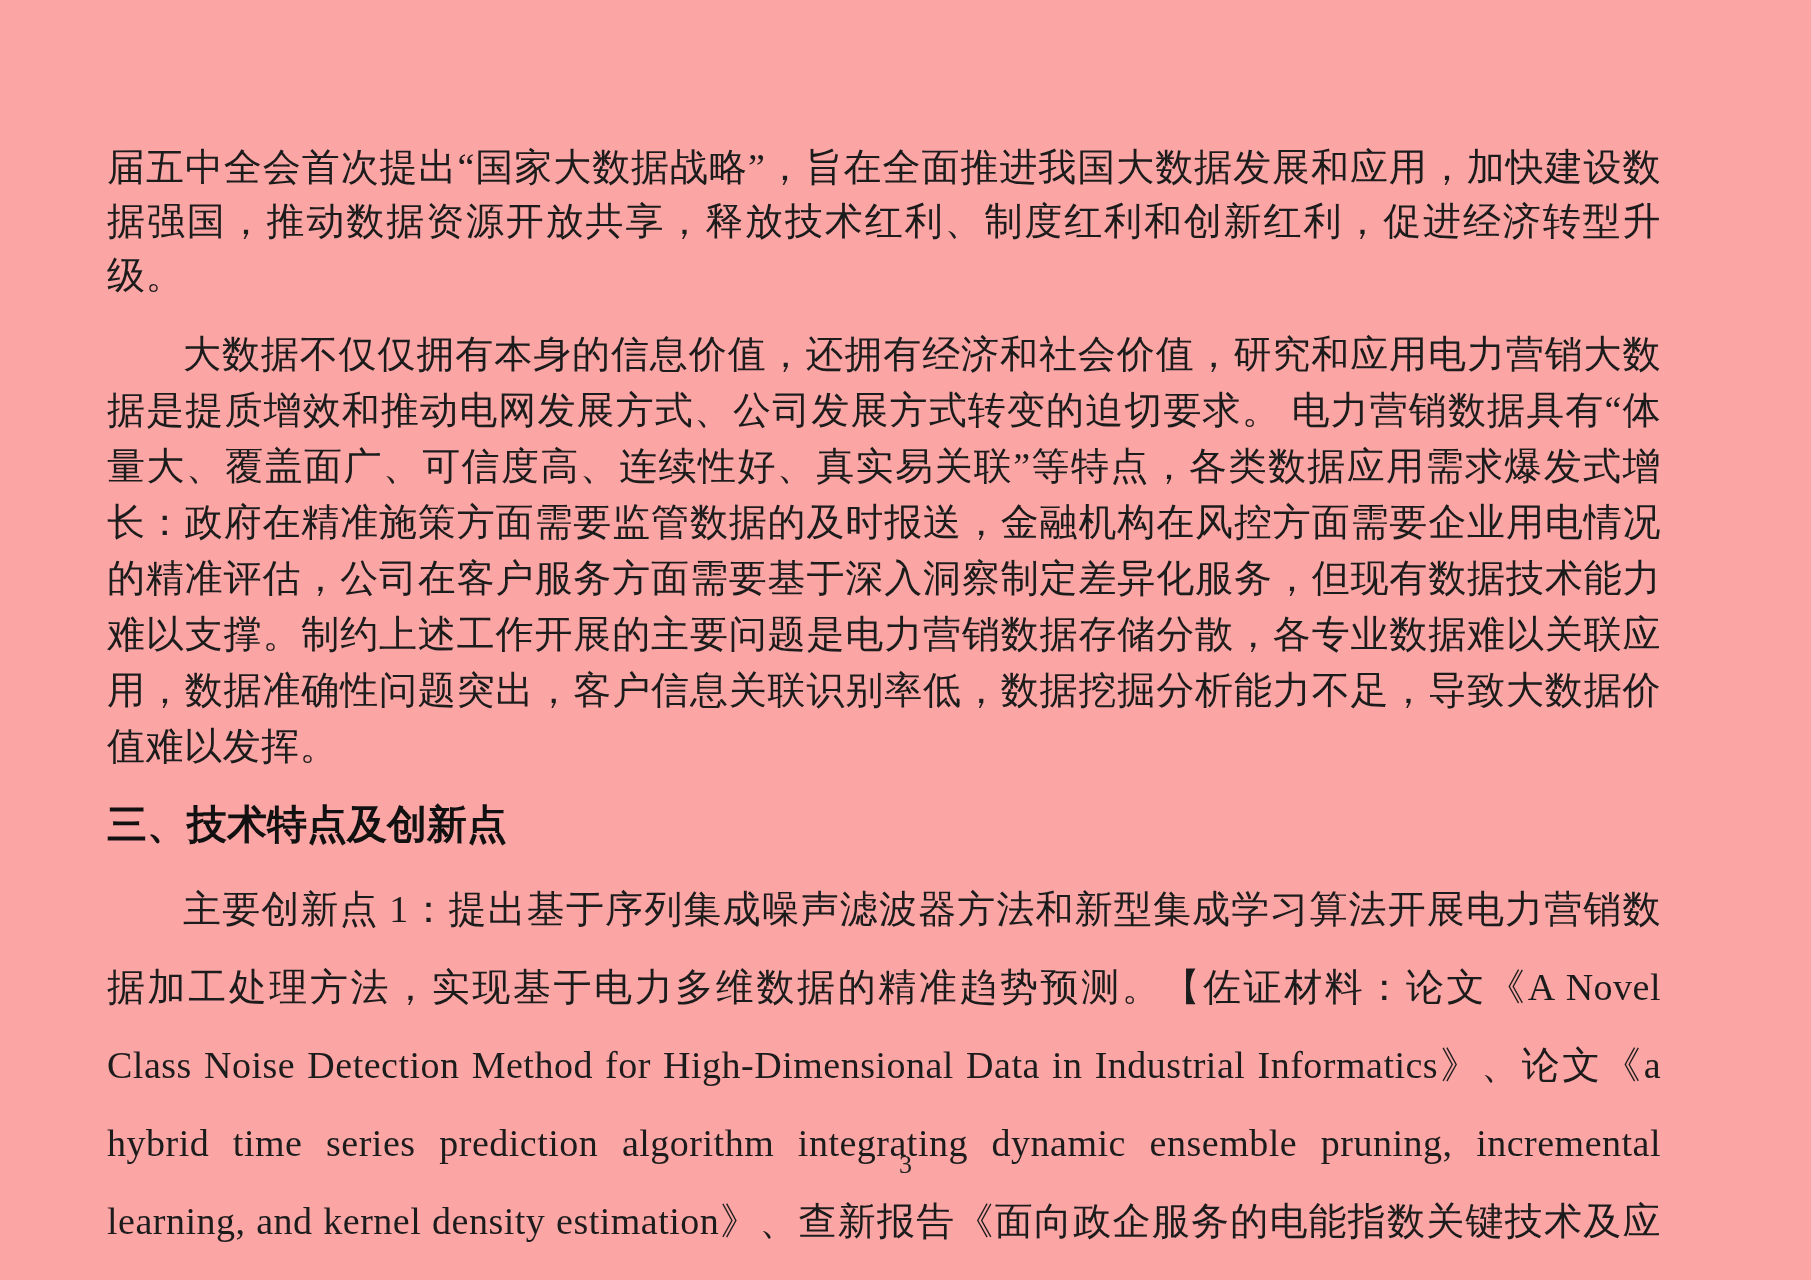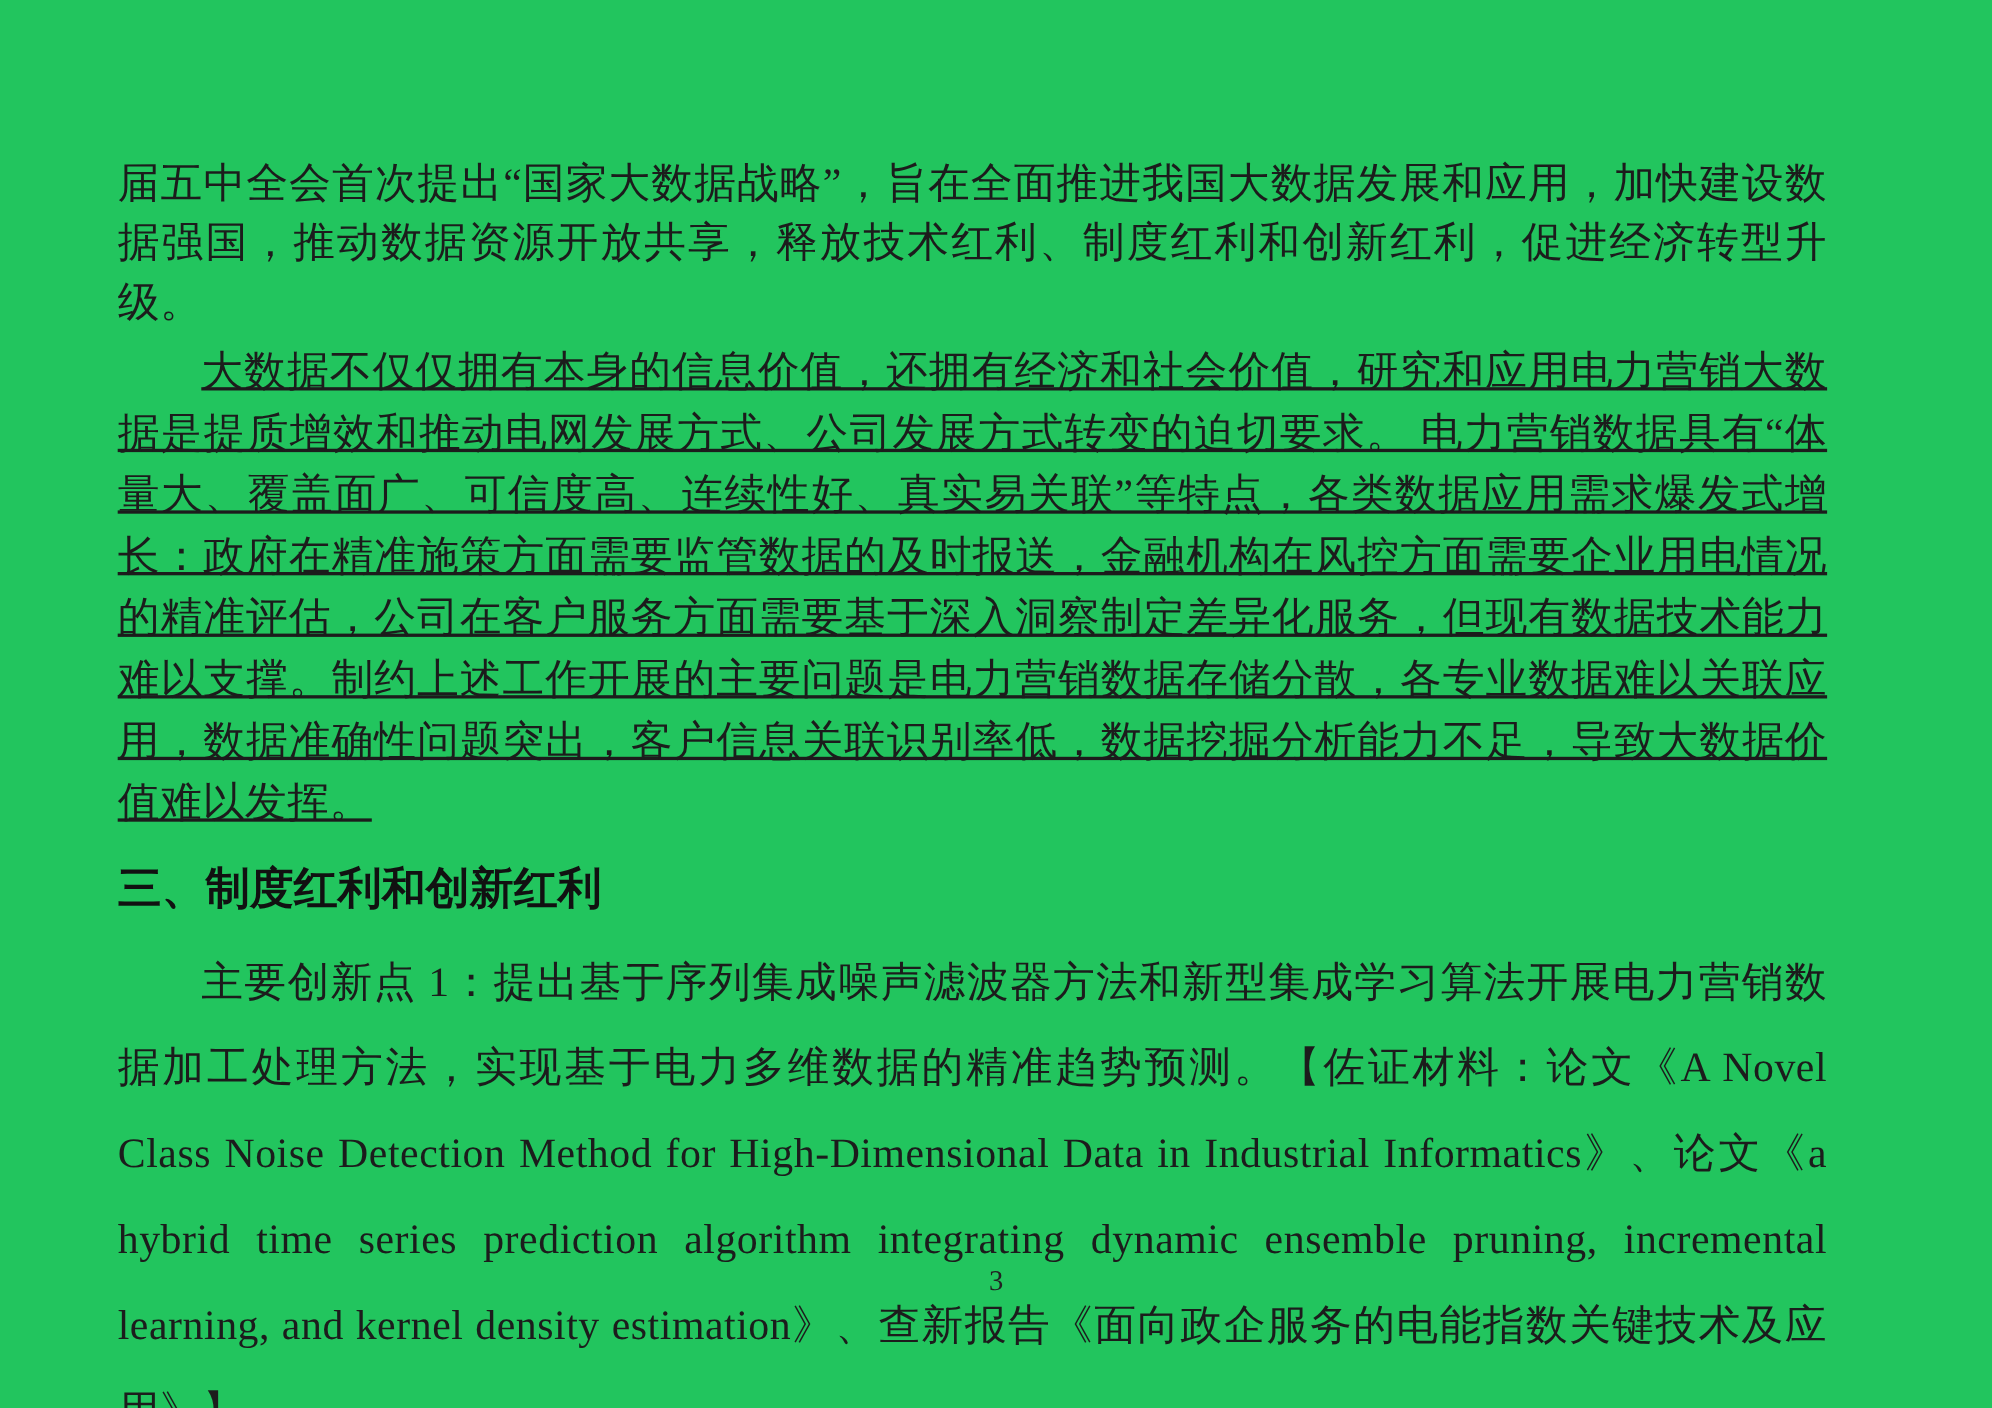--- a/index.html
+++ b/index.html
@@ -4,21 +4,21 @@
 <style>
   html, body {
     margin: 0;
     padding: 0;
     background: #e8e8e8;
   }
   .page {
     position: relative;
     width: 1811px;
     height: 1280px;
-    background: #22c55e;
+    background: #fca5a5;
     color: #1c1c1c;
     font-family: "Liberation Serif", serif;
     overflow: hidden;
   }
   .content {
     position: absolute;
     left: 107px;
     top: 140px;
     width: 1554px;
   }
@@ -28,23 +28,22 @@
     margin: 0;
     text-align: justify;
     text-justify: inter-ideograph;
     letter-spacing: 0.5px;
   }
   .para-first {
     line-height: 54px;
     text-indent: 0;
   }
   .para-body {
-    margin-top: 8px;
+    margin-top: 24px;
     text-indent: 2em;
-    text-decoration: underline;
   }
   .section-heading {
     font-family: "Liberation Sans", sans-serif;
     font-weight: bold;
     font-size: 40px;
     line-height: 48px;
     margin: 26px 0 0 0;
     color: #111111;
   }
   .para-innov {
@@ -63,17 +62,17 @@
     font-family: "Liberation Serif", serif;
   }
 </style>
 </head>
 <body>
 
 <div class="page">
   <div class="content">
     <p class="para para-first">届五中全会首次提出“国家大数据战略”，旨在全面推进我国大数据发展和应用，加快建设数据强国，推动数据资源开放共享，释放技术红利、制度红利和创新红利，促进经济转型升级。</p>
     <p class="para para-body">大数据不仅仅拥有本身的信息价值，还拥有经济和社会价值，研究和应用电力营销大数据是提质增效和推动电网发展方式、公司发展方式转变的迫切要求。 电力营销数据具有“体量大、覆盖面广、可信度高、连续性好、真实易关联”等特点，各类数据应用需求爆发式增长：政府在精准施策方面需要监管数据的及时报送，金融机构在风控方面需要企业用电情况的精准评估，公司在客户服务方面需要基于深入洞察制定差异化服务，但现有数据技术能力难以支撑。制约上述工作开展的主要问题是电力营销数据存储分散，各专业数据难以关联应用，数据准确性问题突出，客户信息关联识别率低，数据挖掘分析能力不足，导致大数据价值难以发挥。</p>
-    <h2 class="section-heading">三、制度红利和创新红利</h2>
+    <h2 class="section-heading">三、技术特点及创新点</h2>
     <p class="para para-innov">主要创新点 1：提出基于序列集成噪声滤波器方法和新型集成学习算法开展电力营销数据加工处理方法，实现基于电力多维数据的精准趋势预测。【佐证材料：论文《A Novel Class Noise Detection Method for High-Dimensional Data in Industrial Informatics》、论文《a hybrid time series prediction algorithm integrating dynamic ensemble pruning, incremental learning, and kernel density estimation》、查新报告《面向政企服务的电能指数关键技术及应用》】</p>
   </div>
   <div class="page-number">3</div>
 </div>
 
 </body></html>

